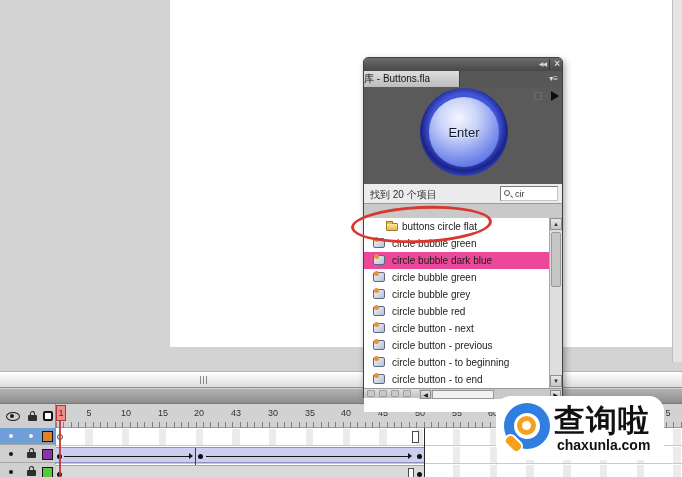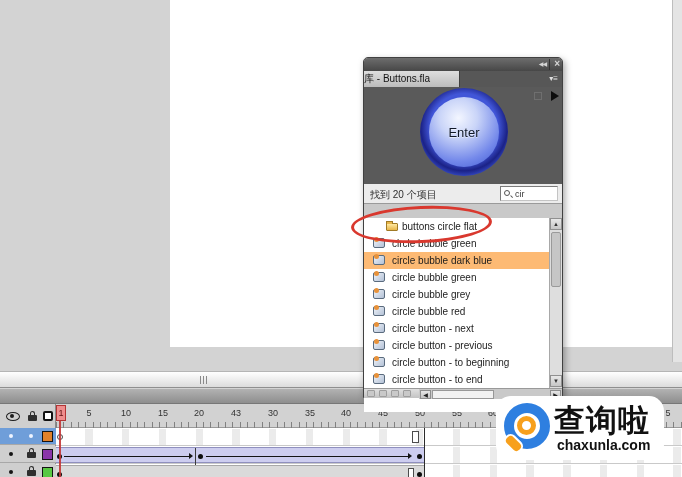--- a/index.html
+++ b/index.html
@@ -67,21 +67,21 @@
   .enter-btn .label { font-size:13px; color:#101828; text-shadow:0 1px 0 rgba(255,255,255,0.5); }
   .p-infobar { position:absolute; left:0; top:126px; right:0; height:20px; background:#ececec; border-bottom:1px solid #9a9a9a; }
   .p-count { position:absolute; left:6px; top:4px; font-size:10px; color:#2e2e2e; }
   .p-search { position:absolute; right:4px; top:2px; width:58px; height:15px; background:#fff; border:1px solid; border-color:#7b7b7b #c4c4c4 #c4c4c4 #7b7b7b; }
   .p-search input { position:absolute; left:14px; top:0; width:40px; height:13px; border:none; outline:none; font-size:9px; color:#3c3c3c; background:transparent; font-family:inherit; }
   .mag { position:absolute; left:3px; top:3px; width:6px; height:6px; border:1.4px solid #555; border-radius:50%; }
   .mag::after { content:""; position:absolute; left:5px; top:5px; width:3px; height:1.4px; background:#555; transform:rotate(45deg); }
   .p-colheader { position:absolute; left:0; top:146px; right:0; height:14px; background:linear-gradient(#fbfbfb,#d4d4d4); border-bottom:1px solid #8f8f8f; font-size:10px; color:#222; line-height:13px; padding-left:7px; }
   .p-list { position:absolute; left:0; top:160px; right:0; height:194px; background:#fff; }
   .item { position:absolute; left:0; right:13px; height:17px; font-size:10px; color:#1c1c1c; }
-  .item.hl { background:#fdba74; }
+  .item.hl { background:#ec4899; }
   .item .lbl { position:absolute; left:28px; top:3px; white-space:nowrap; }
   .item.folder-row .lbl { left:38px; }
   .icon-folder { position:absolute; left:22px; top:5px; width:12px; height:8px; background:linear-gradient(#ffe9a0,#e8b64a); border:1px solid #a07a25; border-radius:1px; }
   .icon-folder::before { content:""; position:absolute; left:-1px; top:-3px; width:5px; height:2px; background:#e8b64a; border:1px solid #a07a25; border-bottom:none; }
   .icon-btn { position:absolute; left:9px; top:3px; width:12px; height:10px; background:linear-gradient(135deg,#eef2f8,#b3c1d6); border:1px solid #5a6b7e; border-radius:2px; }
   .icon-btn::after { content:""; position:absolute; left:0px; top:-2px; width:5px; height:5px; border-radius:50%; background:#e8923a; }
   .p-vscroll { position:absolute; right:0; top:0; width:13px; height:170px; background:#dedede; border-left:1px solid #a8a8a8; }
   .sbtn { position:absolute; left:0; width:12px; height:12px; background:linear-gradient(#e8e8e8,#c6c6c6); border:1px solid #909090; font-size:6px; color:#333; text-align:center; line-height:10px; }
   .p-thumb { position:absolute; left:1px; top:14px; width:10px; height:55px; background:#c6c6c6; border:1px solid #9a9a9a; border-radius:2px; }
   .p-bottombar { position:absolute; left:0; top:330px; right:0; height:10px; background:linear-gradient(#e0e0e0,#c3c3c3); border-top:1px solid #999; border-radius:0; }

